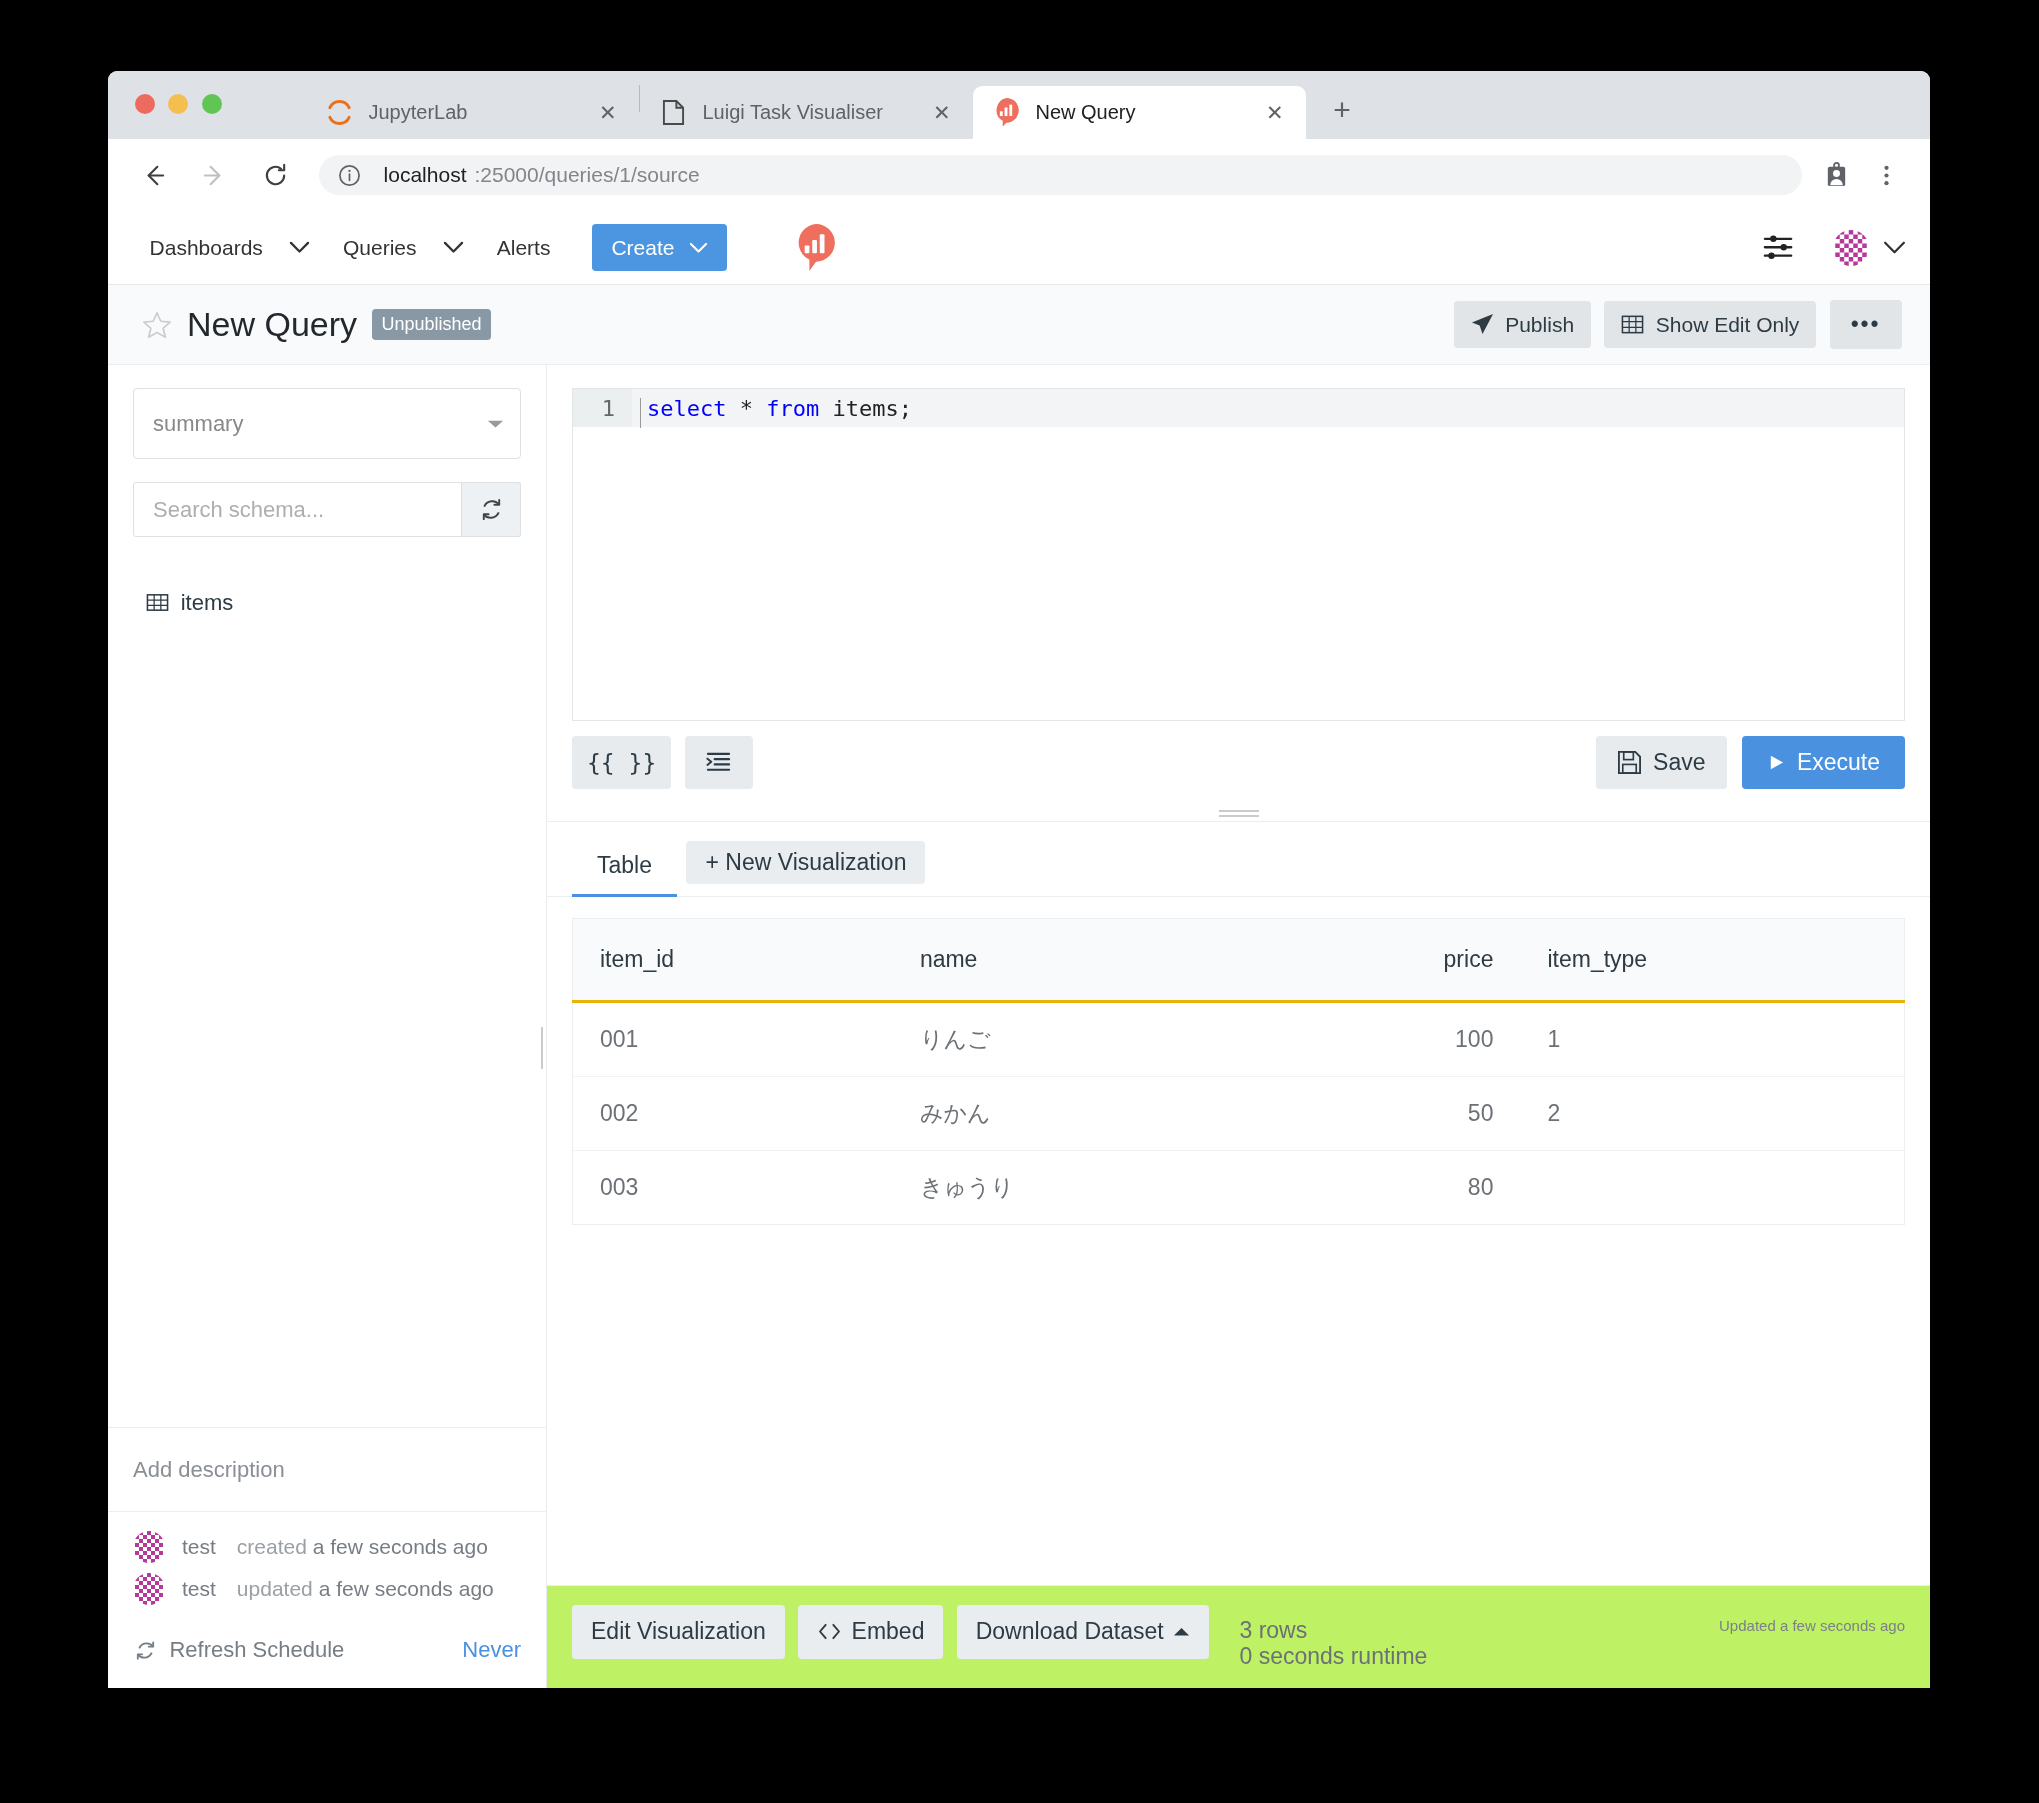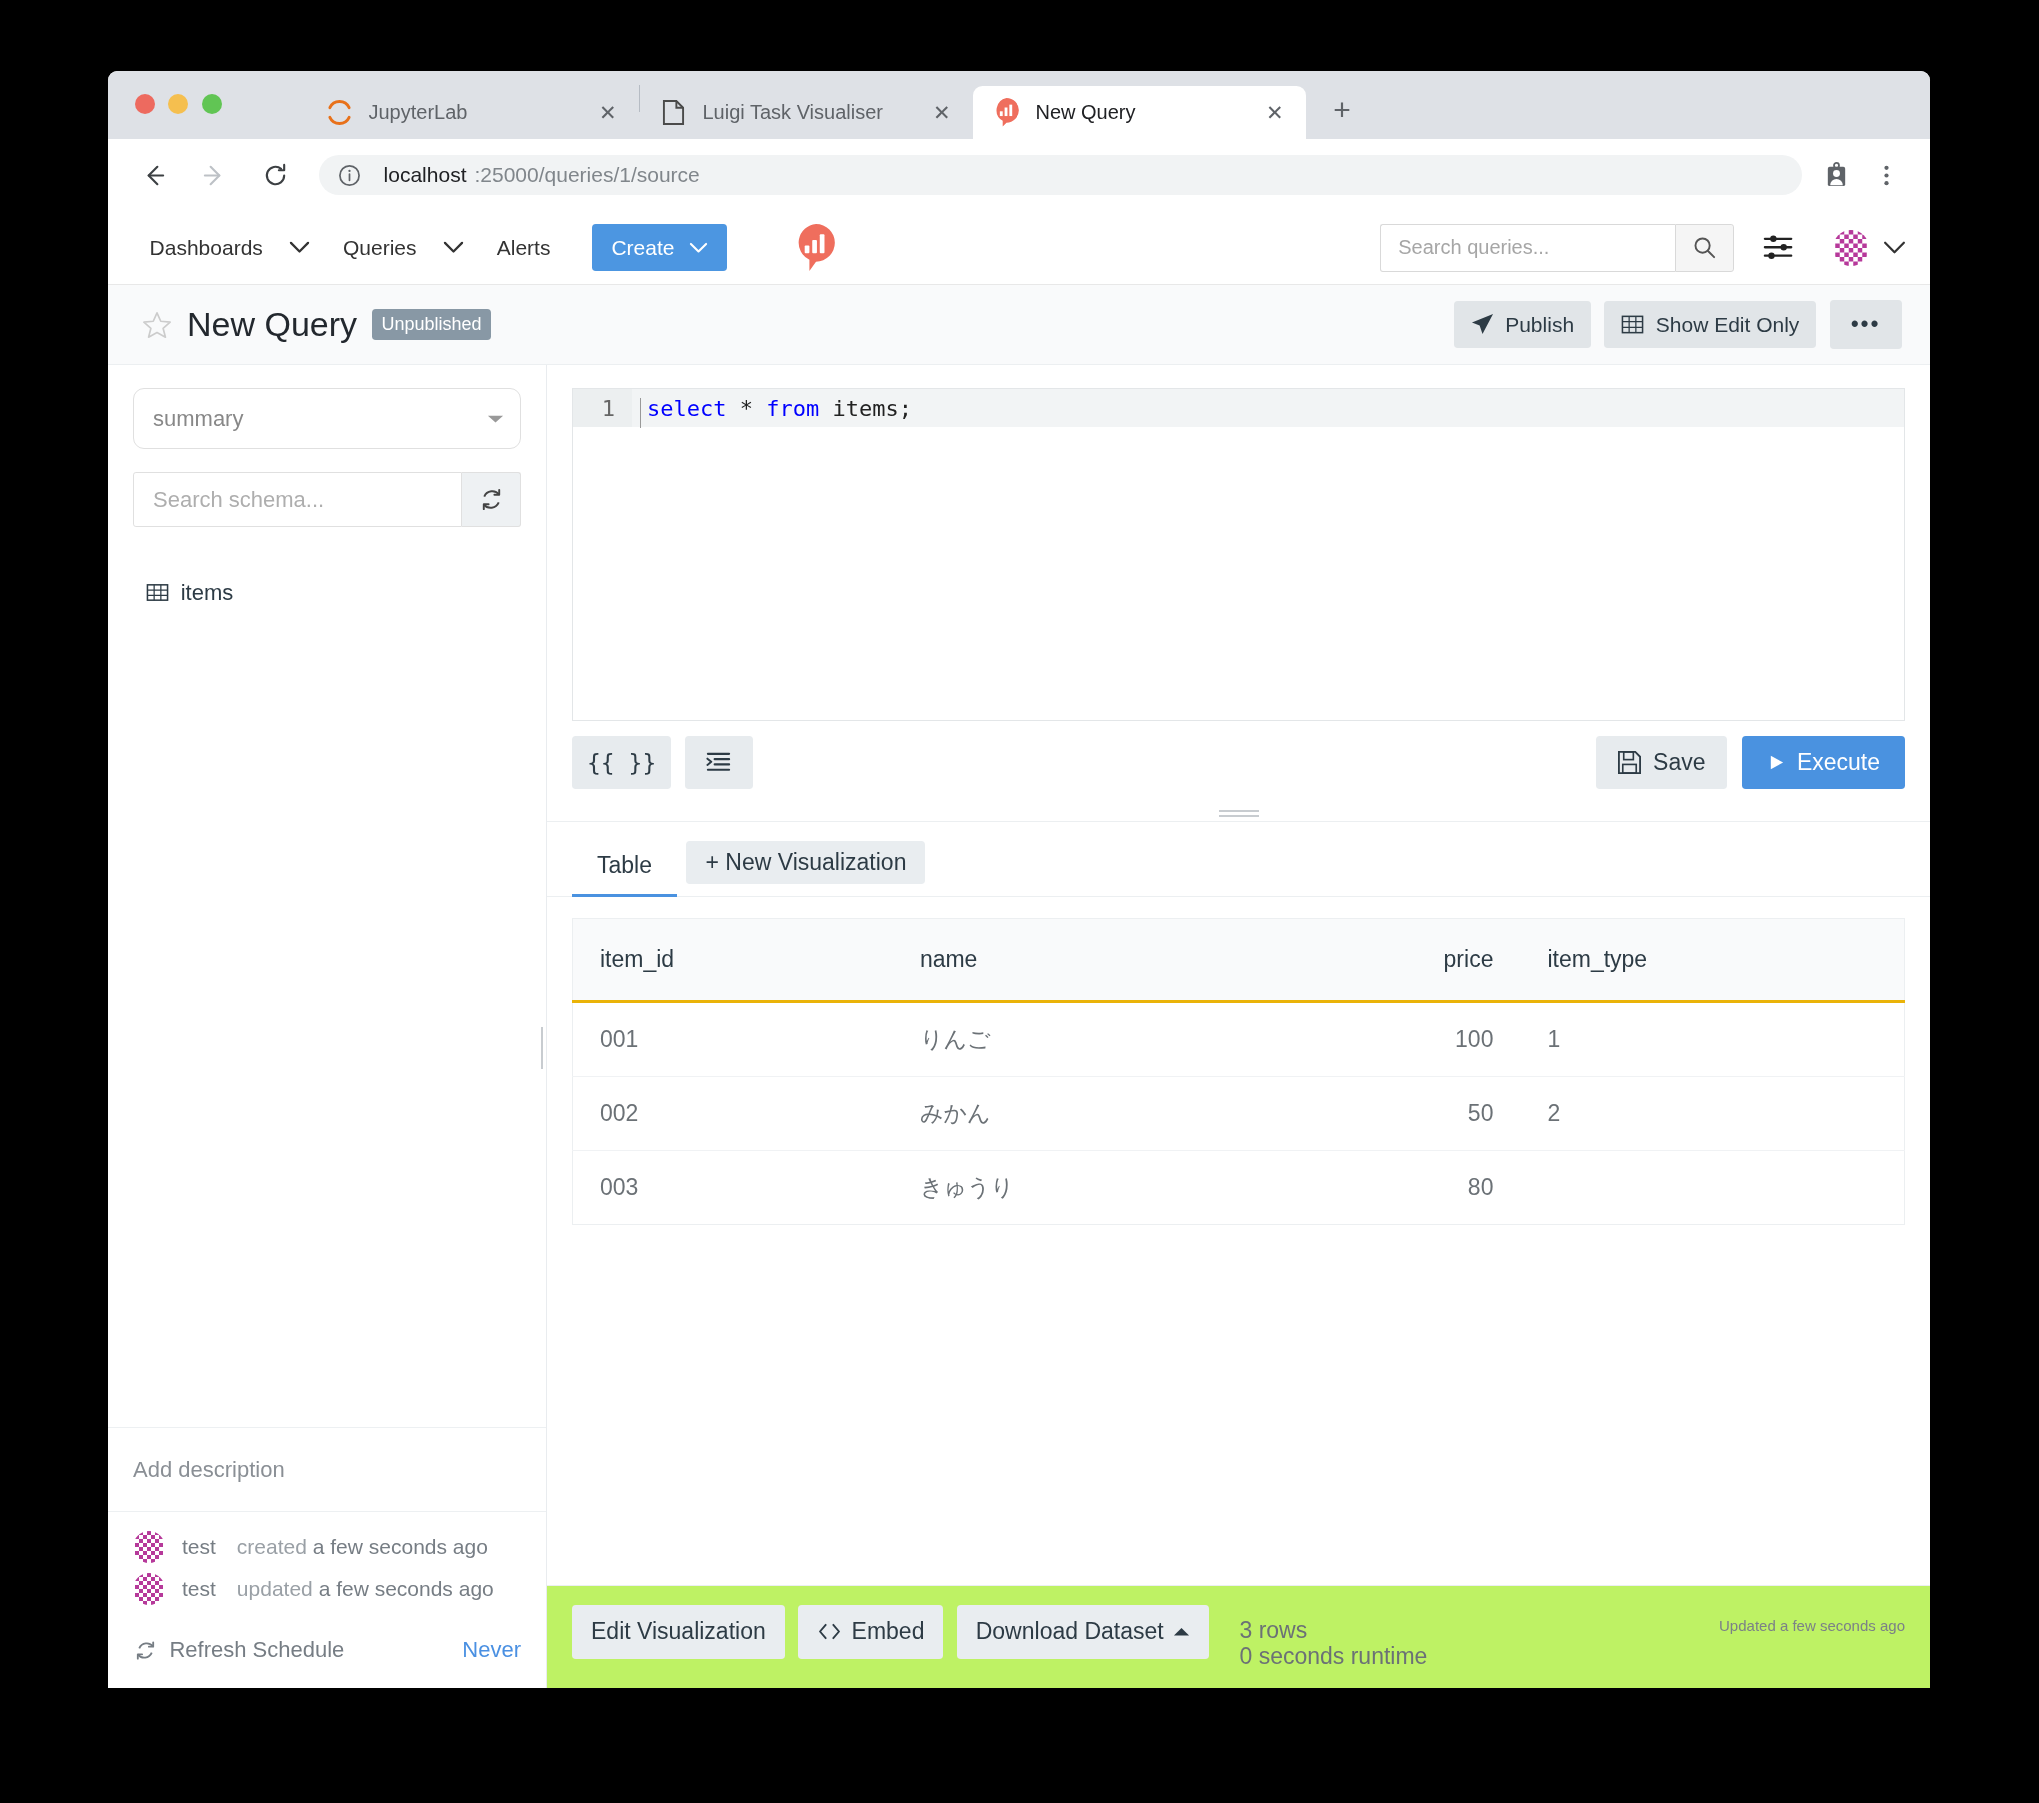--- a/index.html
+++ b/index.html
@@ -237,23 +237,23 @@
     flex: none;
     border-right: 1px solid #e9ecef;
     display: flex;
     flex-direction: column;
     background: #fff;
     position: relative;
     overflow: hidden;
   }
   .sidebar-top { padding: 23px 25px 0 25px; flex: 1; overflow: hidden; }
   .ds-select {
-    height: 61px;
+    height: 71px;
     border: 1px solid #e0e0e0;
-    border-radius: 11px;
+    border-radius: 4px;
     display: flex; align-items: center;
     padding: 0 15px 0 19px;
     font-size: 22px;
     color: #888;
   }
   .ds-select .caret { margin-left: auto; color: #999; font-size: 14.3px; }
   .schema-row { display: flex; margin-top: 23px; }
   .schema-input {
     flex: 1;
     height: 55px;
@@ -648,29 +648,20 @@
       <svg width="44" height="49" viewBox="0 0 46 52">
         <path d="M23 1 A20 20 0 0 1 23 41 L16 51 L16 39 A20 20 0 0 1 23 1 Z" fill="#ef6e5d"></path>
         <rect x="11" y="24" width="5" height="8" rx="1" fill="#fff"></rect>
         <rect x="19" y="18" width="5" height="14" rx="1" fill="#fff"></rect>
         <rect x="27" y="12" width="5" height="20" rx="1" fill="#fff"></rect>
       </svg>
     </div>
 
     <div class="nav-spacer"></div>
 
-    <div class="search-wrap">
-      <input class="search-input" placeholder="Search queries..." style="">
-      <div class="search-btn">
-        <svg width="25" height="25" viewBox="0 0 26 26">
-            <circle cx="11" cy="11" r="7.4" fill="none" stroke="currentColor" stroke-width="2"></circle>
-            <path d="M16.4 16.4 L23 23" stroke="currentColor" stroke-width="2" stroke-linecap="round"></path>
-          </svg>
-      </div>
-    </div>
 
     <div class="settings-icon">
       <svg width="32" height="28.5" viewBox="0 0 34 30">
         <path d="M2 6 H30" stroke="#222" stroke-width="2.4" stroke-linecap="round"></path>
         <path d="M2 15 H30" stroke="#222" stroke-width="2.4" stroke-linecap="round"></path>
         <path d="M2 24 H30" stroke="#222" stroke-width="2.4" stroke-linecap="round"></path>
         <circle cx="11" cy="6" r="3.4" fill="#222"></circle>
         <circle cx="22" cy="15" r="3.4" fill="#222"></circle>
         <circle cx="9" cy="24" r="3.4" fill="#222"></circle>
       </svg>

